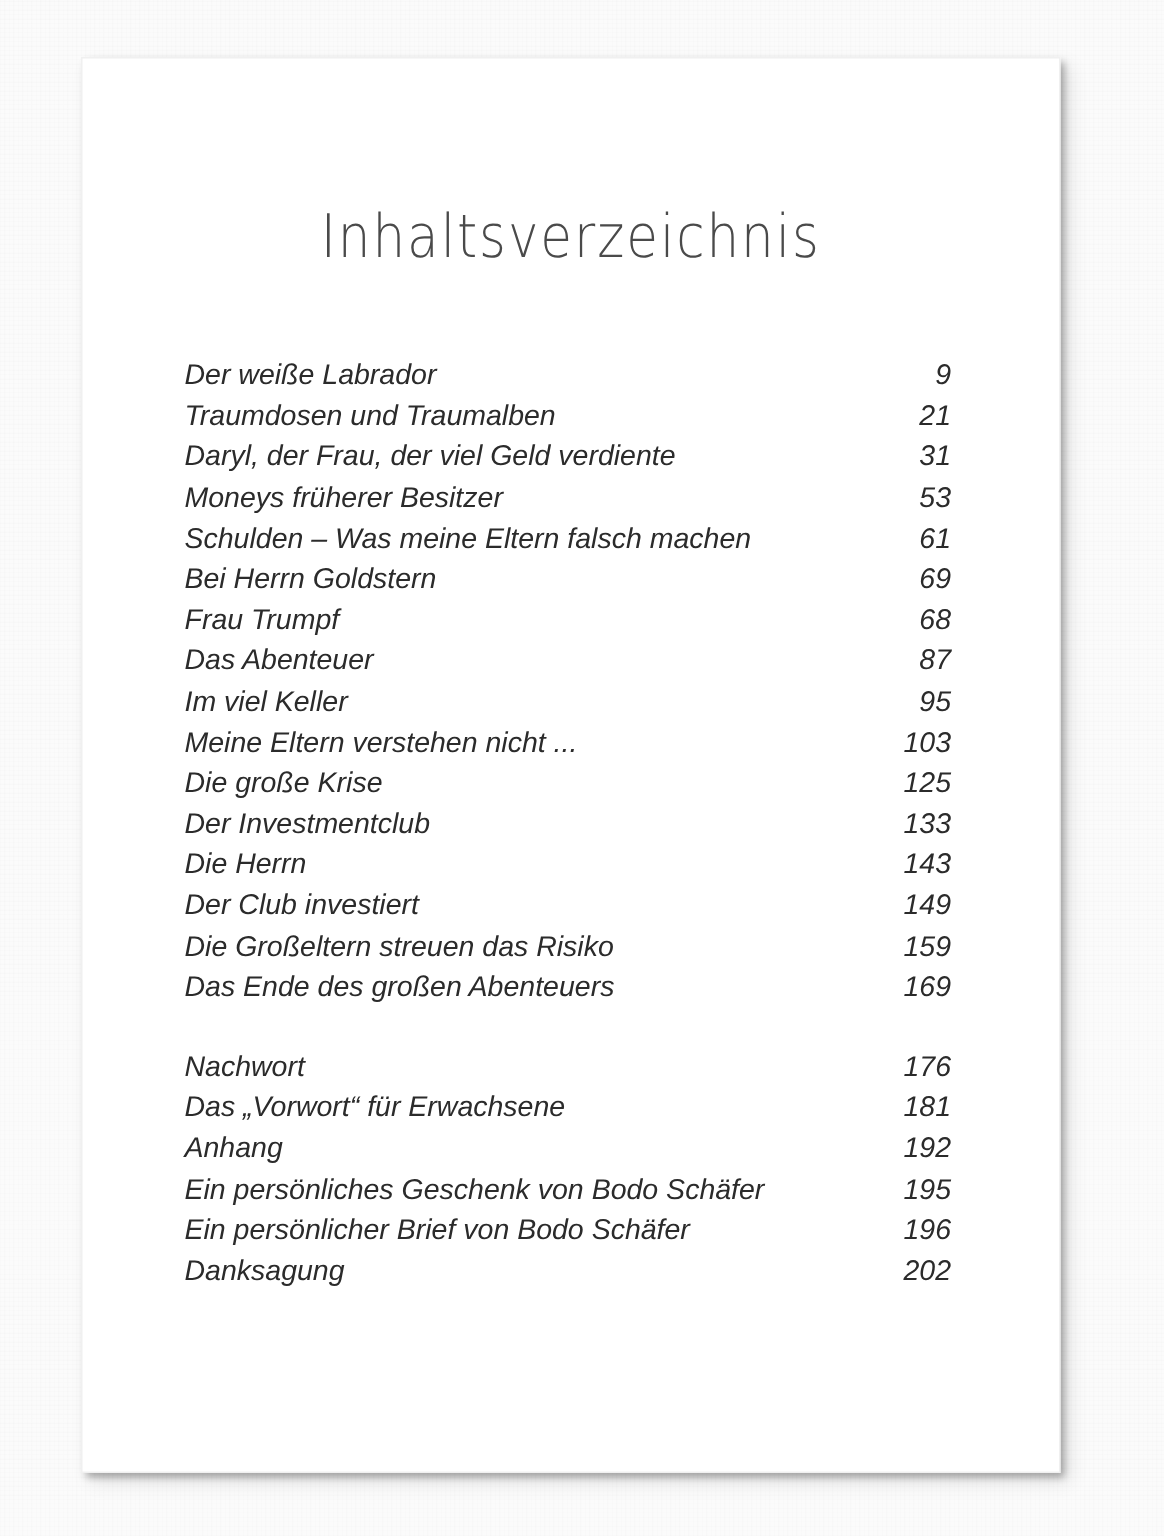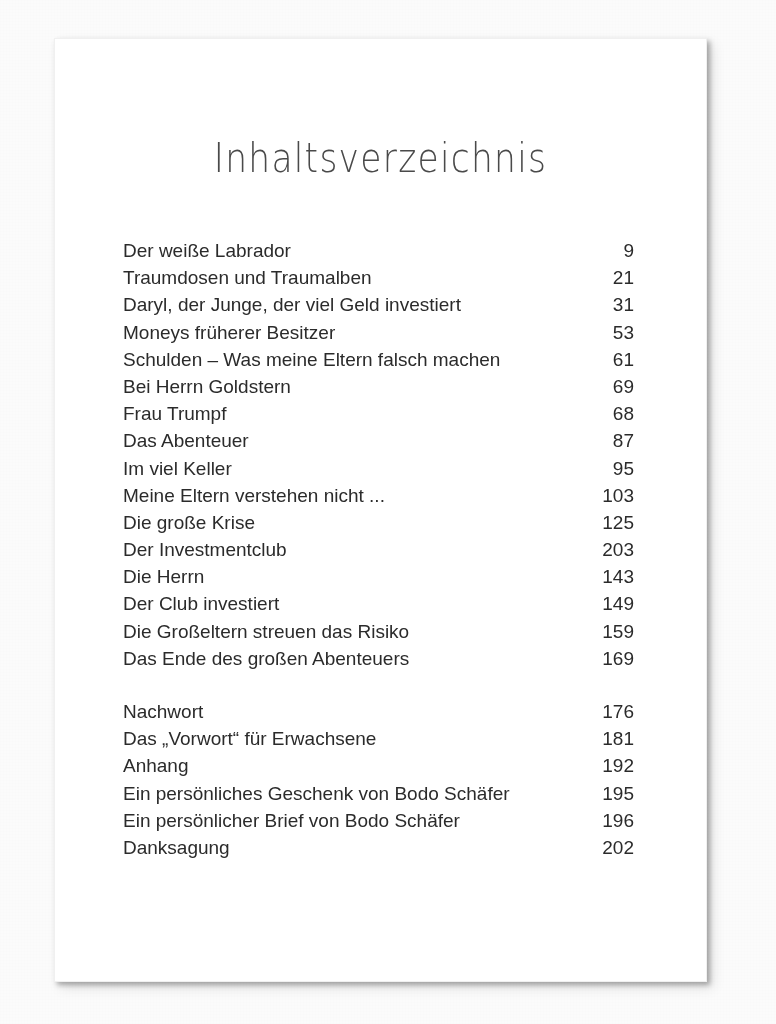--- a/index.html
+++ b/index.html
@@ -64,20 +64,21 @@
 
   .toc-row {
     display: flex;
     align-items: baseline;
     justify-content: space-between;
     height: 27.2px;
     font-size: 19px;
     font-weight: 400;
     color: #2b2b2b;
     line-height: 27.2px;
+    font-style: italic;
   }
 
   .toc-row .label {
     white-space: pre;
   }
 
   .toc-row .page-no {
     flex: 0 0 auto;
     text-align: right;
     font-variant-numeric: lining-nums;
@@ -101,21 +102,21 @@
     <div id="chapter-list">
         <div class="toc-row">
           <span class="label">Der weiße Labrador</span>
           <span class="page-no">9</span>
         </div>
         <div class="toc-row">
           <span class="label">Traumdosen und Traumalben</span>
           <span class="page-no">21</span>
         </div>
         <div class="toc-row">
-          <span class="label">Daryl, der Junge, der viel Geld investiert</span>
+          <span class="label">Daryl, der Frau, der viel Geld verdiente</span>
           <span class="page-no">31</span>
         </div>
         <div class="toc-row">
           <span class="label">Moneys früherer Besitzer</span>
           <span class="page-no">53</span>
         </div>
         <div class="toc-row">
           <span class="label">Schulden – Was meine Eltern falsch machen</span>
           <span class="page-no">61</span>
         </div>
@@ -138,21 +139,21 @@
         <div class="toc-row">
           <span class="label">Meine Eltern verstehen nicht ...</span>
           <span class="page-no">103</span>
         </div>
         <div class="toc-row">
           <span class="label">Die große Krise</span>
           <span class="page-no">125</span>
         </div>
         <div class="toc-row">
           <span class="label">Der Investmentclub</span>
-          <span class="page-no">203</span>
+          <span class="page-no">133</span>
         </div>
         <div class="toc-row">
           <span class="label">Die Herrn</span>
           <span class="page-no">143</span>
         </div>
         <div class="toc-row">
           <span class="label">Der Club investiert</span>
           <span class="page-no">149</span>
         </div>
         <div class="toc-row">

